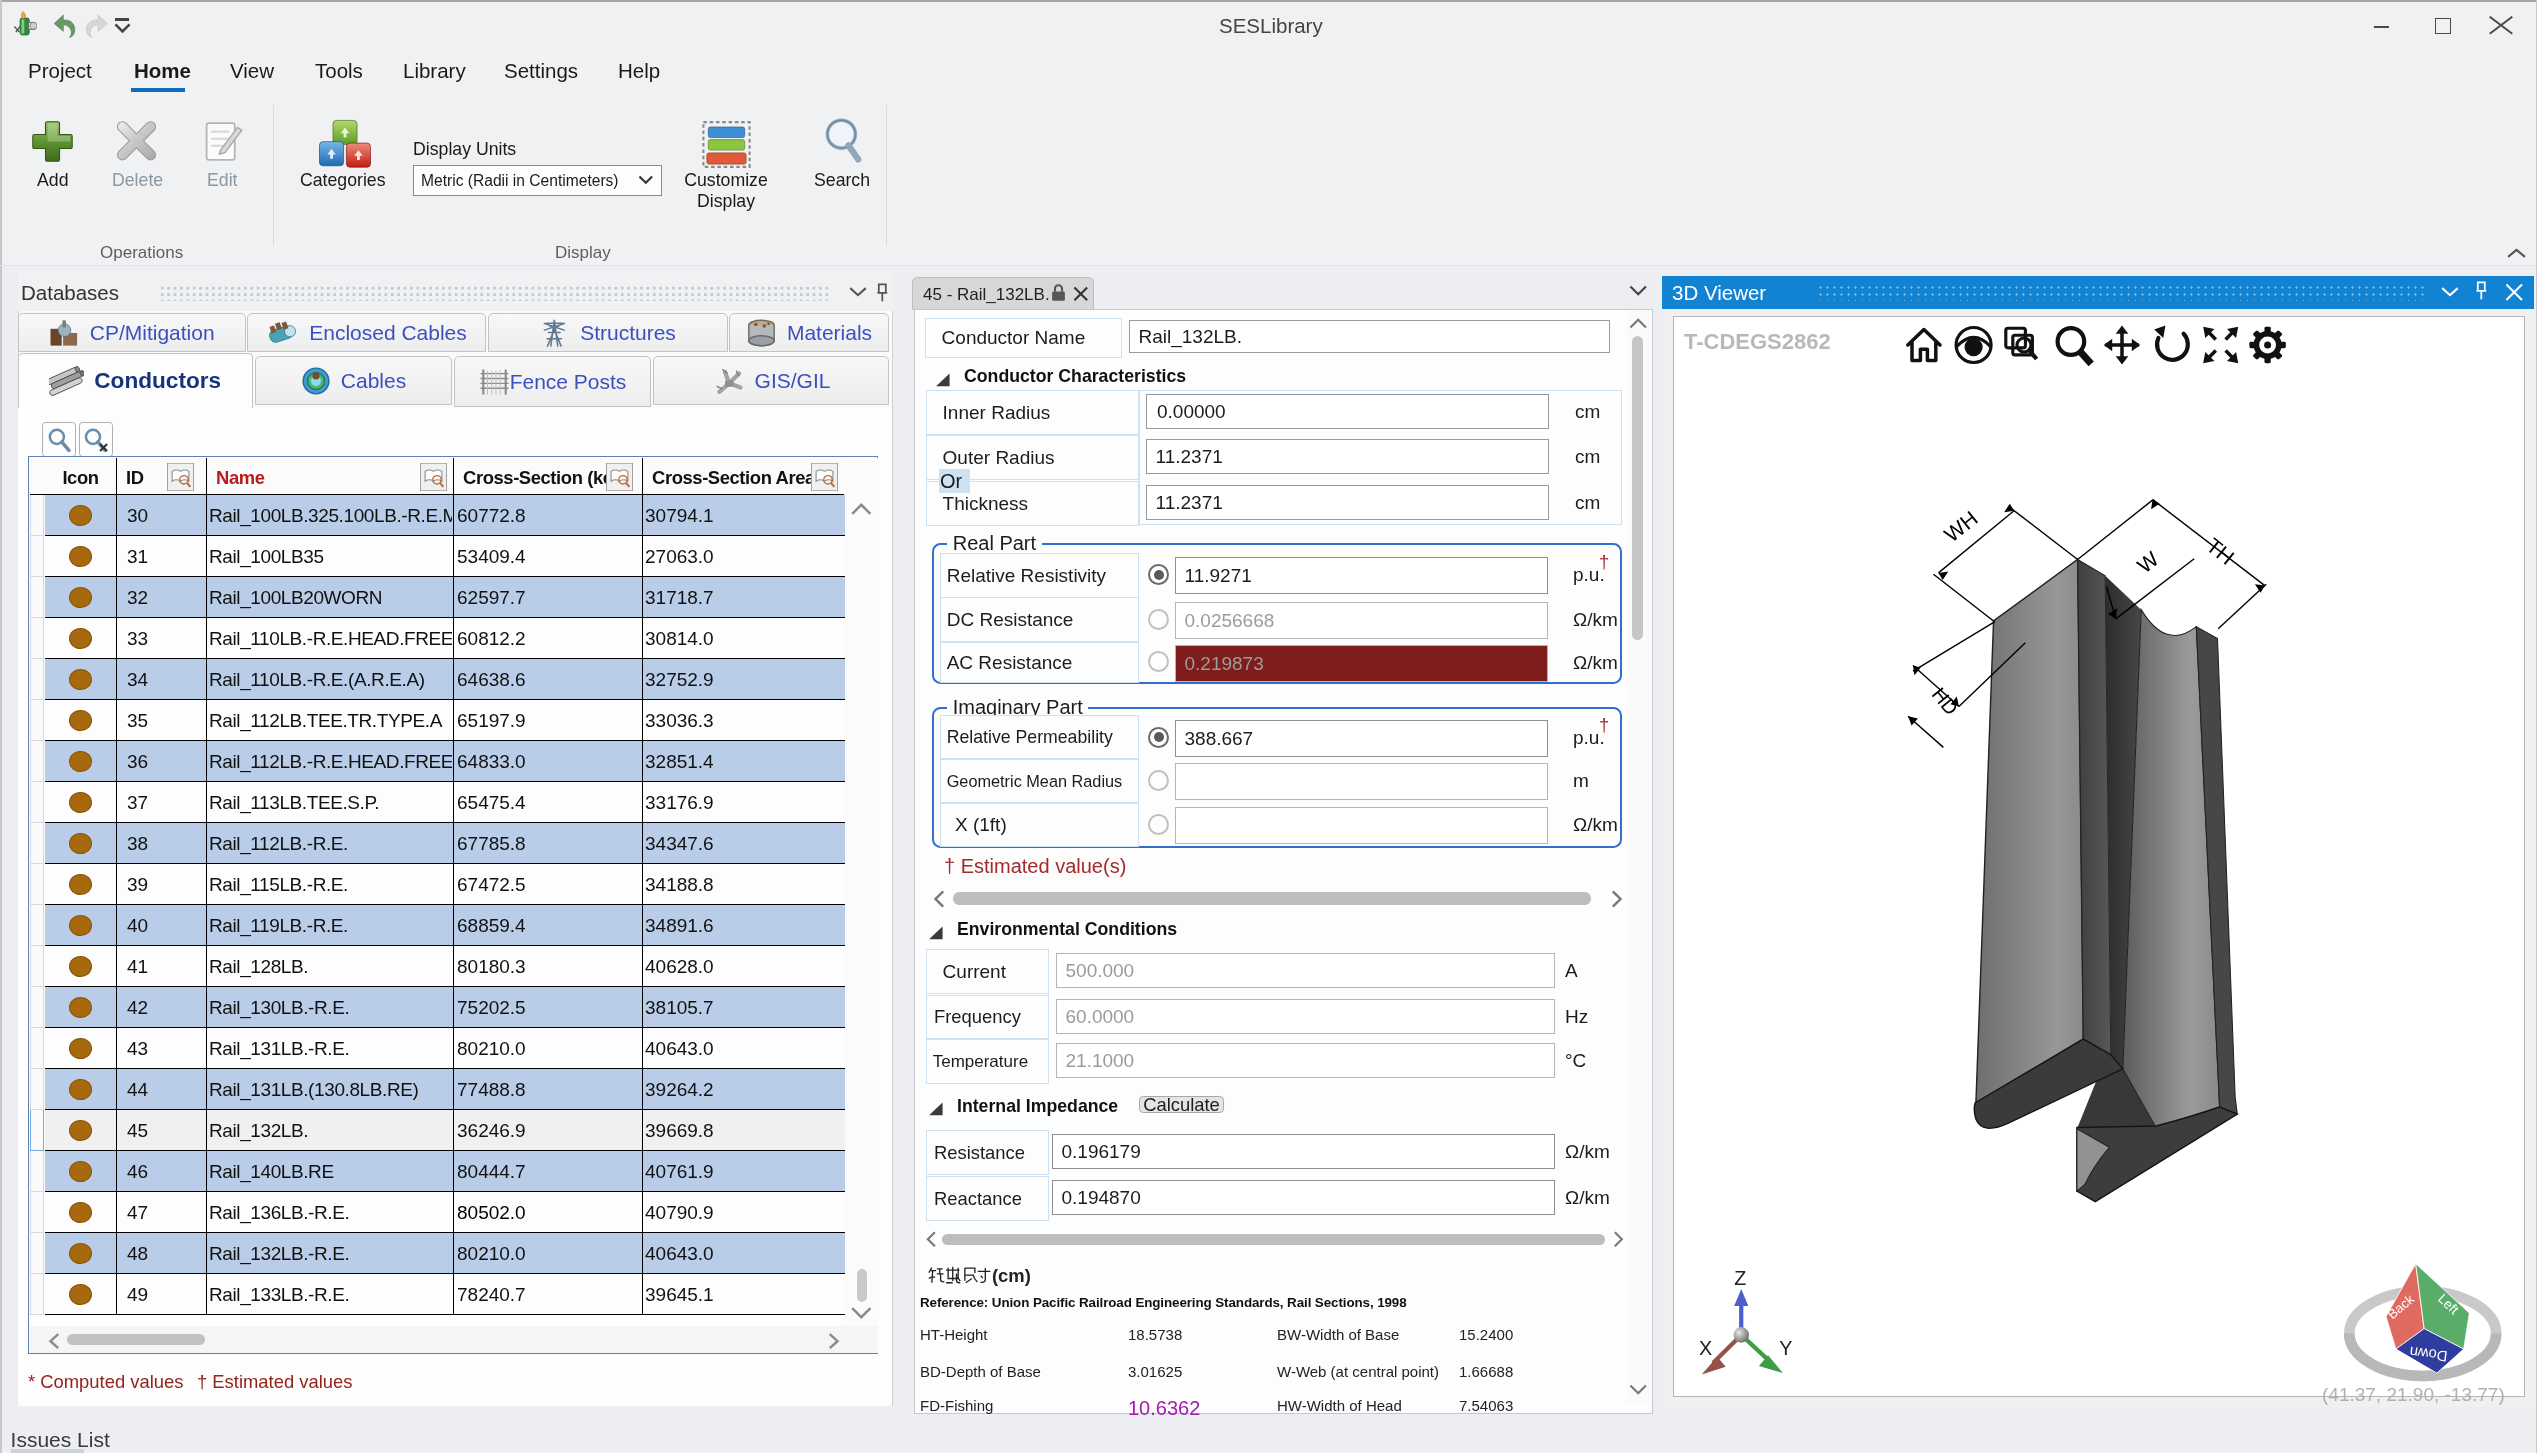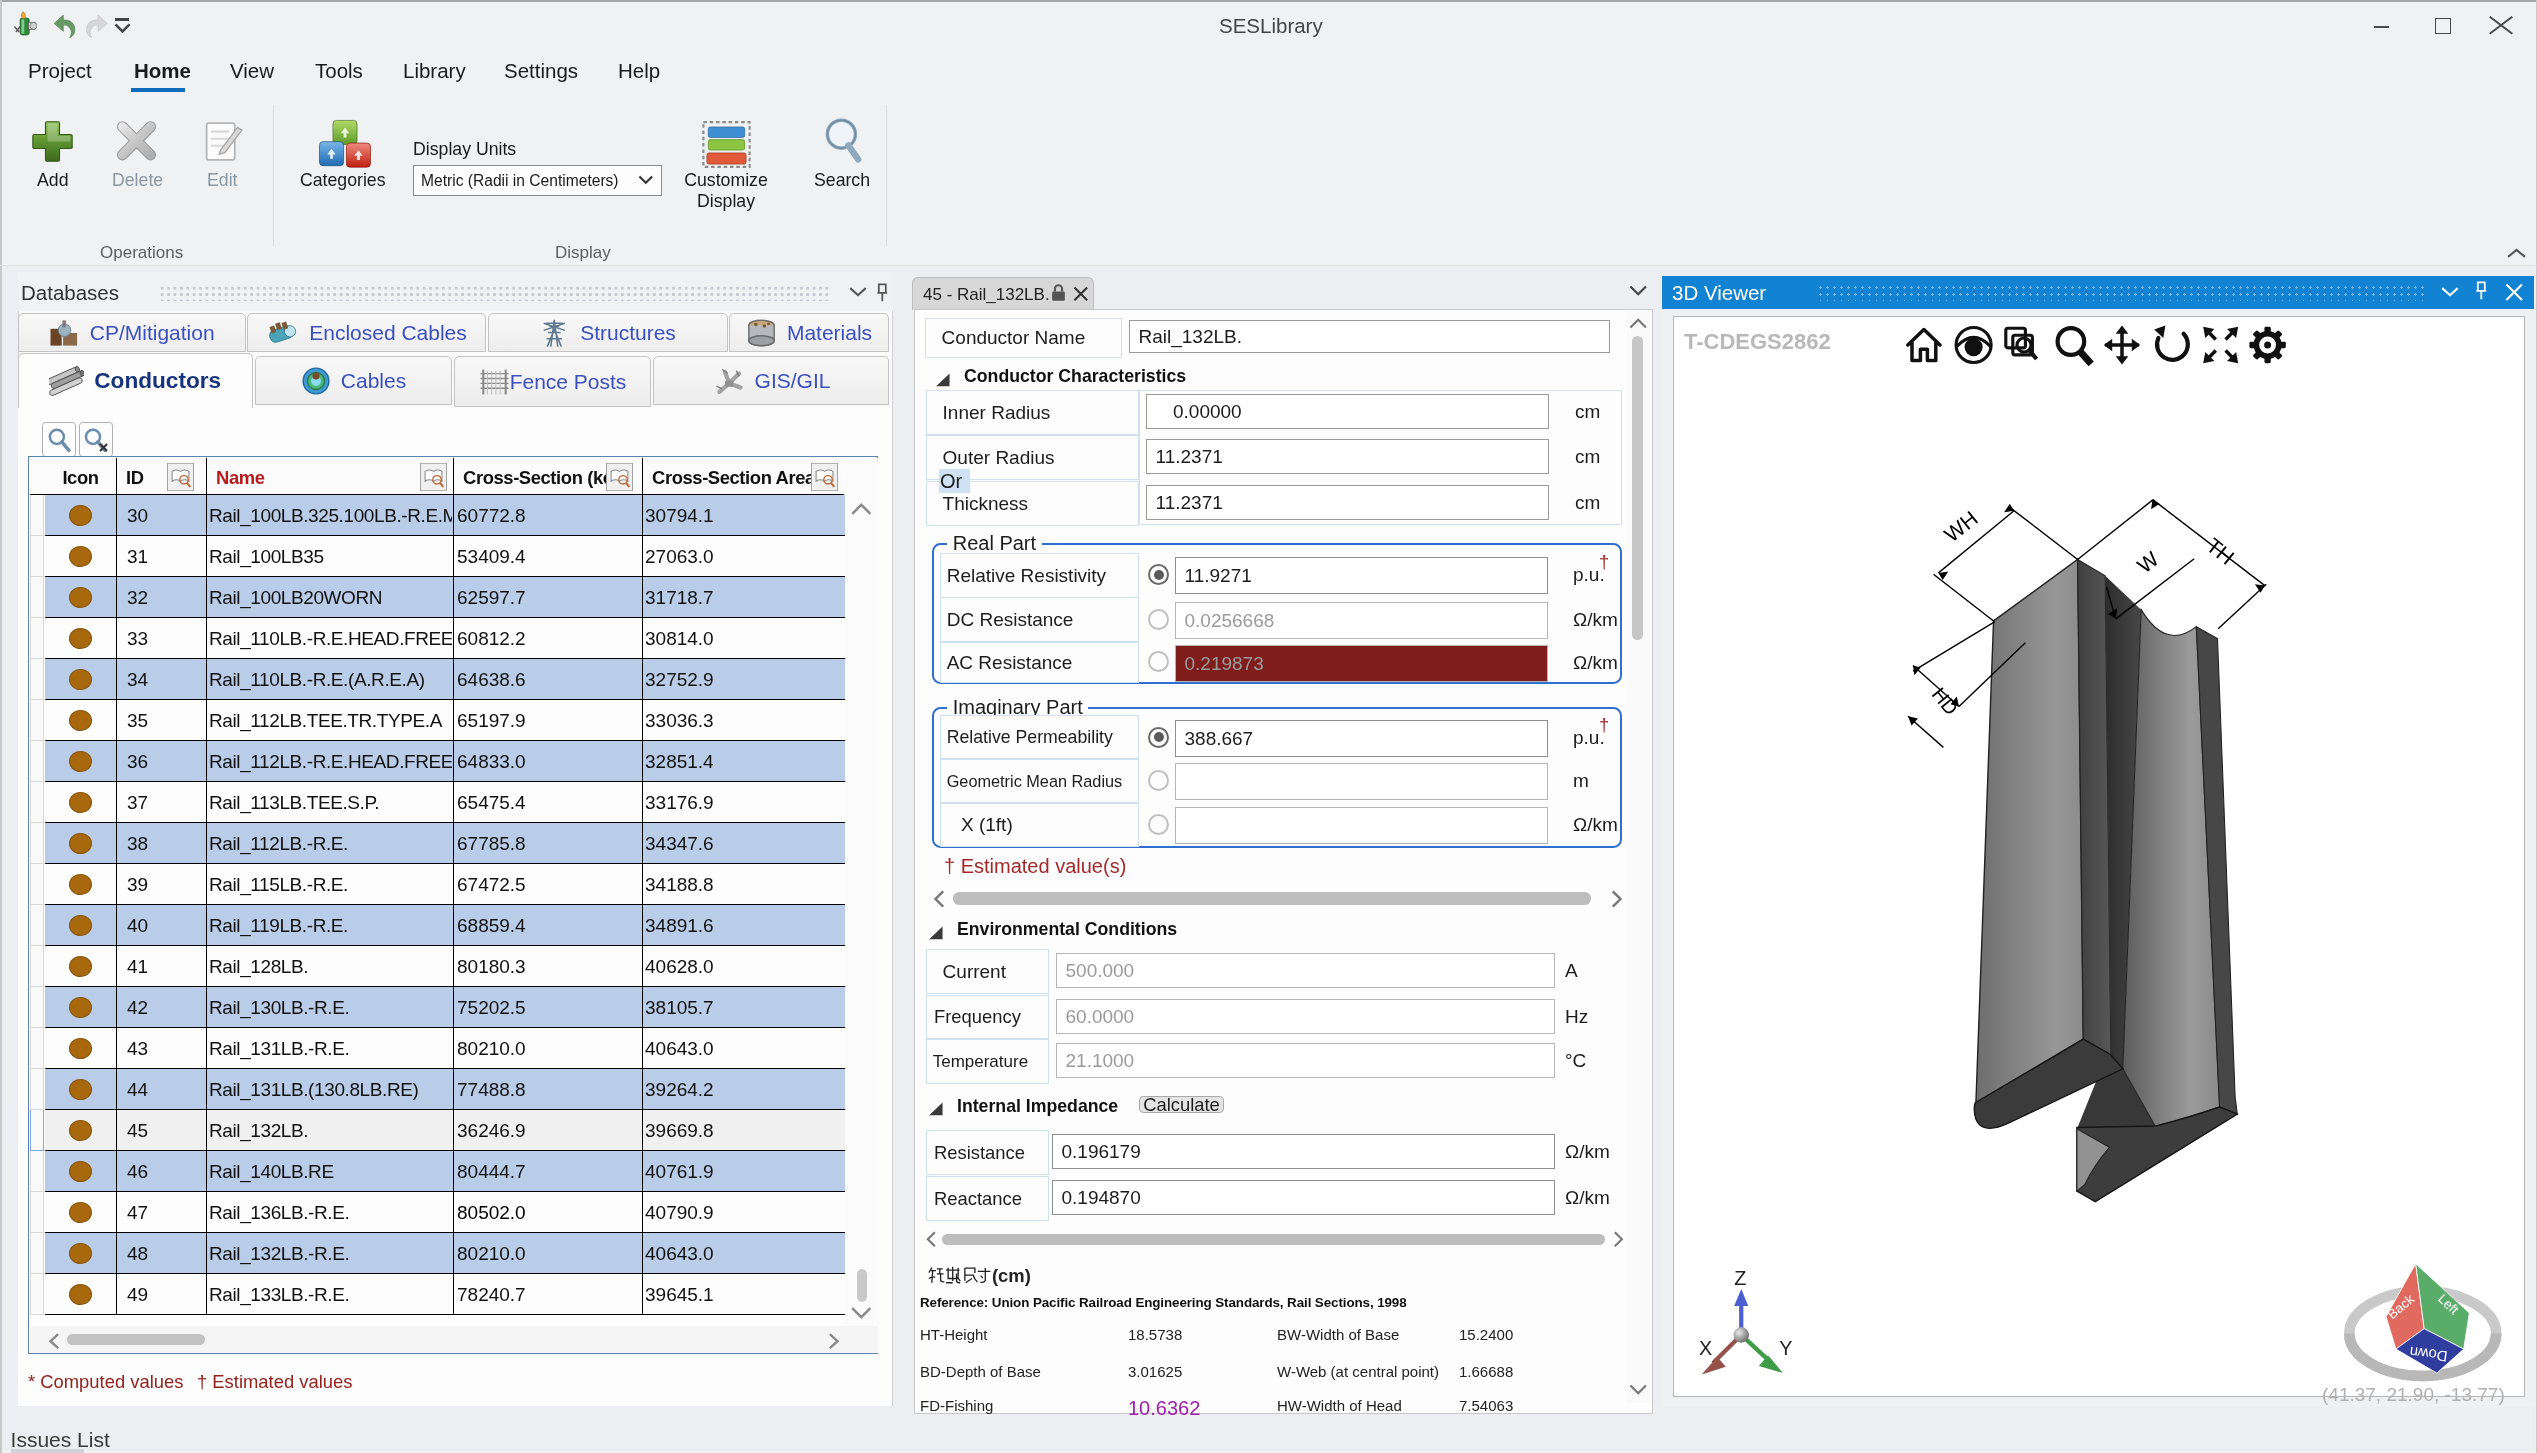--- a/index.html
+++ b/index.html
@@ -529,21 +529,21 @@
 <svg class="abs" style="left:1629px;top:1384px" width="18.4" height="12" viewBox="0 0 26 17">
     <path d="M2 2 L13 13 L24 2" stroke="#777" stroke-width="3" fill="none"></path>
   </svg>
 <div class="abs" style="left:925px;top:318px;width:197px;height:40px;border:0.7px solid #cfe0f1;background:#fdfdfd;display:flex;align-items:center;padding-left:15.6px;font-size:19px;color:#1c1c1c;white-space:nowrap;overflow:hidden">Conductor Name</div>
 <div class="abs" style="left:1129px;top:320px;width:481px;height:33px;border:1.4px solid #9a9a9a;background:#fff;display:flex;align-items:center;padding-left:8.5px;font-size:19px;color:#1c1c1c">Rail_132LB.</div>
 <svg class="abs" style="left:934px;top:372px" width="18.4" height="17" viewBox="0 0 26 24">
     <path d="M22 2 L22 20 L3 20 Z" fill="#3a3a3a"></path>
   </svg>
 <div class="txt" style="left:964px;top:366px;font-size:17.7px;font-weight:700;color:#111">Conductor Characteristics</div>
 <div class="abs" style="left:926px;top:390px;width:213px;height:45px;border:0.7px solid #cfe0f1;background:#fdfdfd;display:flex;align-items:center;padding-left:15.6px;font-size:19px;color:#1c1c1c;white-space:nowrap;overflow:hidden">Inner Radius</div>
-<div class="abs" style="left:1146px;top:394px;width:403px;height:35px;border:1.4px solid #9a9a9a;background:#fff;display:flex;align-items:center;padding-left:26px;font-size:19px;color:#1c1c1c">0.00000</div>
+<div class="abs" style="left:1146px;top:394px;width:403px;height:35px;border:1.4px solid #9a9a9a;background:#fff;display:flex;align-items:center;padding-left:10px;font-size:19px;color:#1c1c1c">0.00000</div>
 <div class="txt" style="left:1575px;top:401px;font-size:19px;color:#1c1c1c">cm</div>
 <div class="abs" style="left:926px;top:435px;width:213px;height:45px;border:0.7px solid #cfe0f1;background:#fdfdfd;display:flex;align-items:center;padding-left:15.6px;font-size:19px;color:#1c1c1c;white-space:nowrap;overflow:hidden">Outer Radius</div>
 <div class="abs" style="left:1146px;top:439px;width:403px;height:35px;border:1.4px solid #9a9a9a;background:#fff;display:flex;align-items:center;padding-left:8.5px;font-size:19px;color:#1c1c1c">11.2371</div>
 <div class="txt" style="left:1575px;top:446px;font-size:19px;color:#1c1c1c">cm</div>
 <div class="abs" style="left:926px;top:481px;width:213px;height:45px;border:0.7px solid #cfe0f1;background:#fdfdfd;display:flex;align-items:center;padding-left:15.6px;font-size:19px;color:#1c1c1c;white-space:nowrap;overflow:hidden">Thickness</div>
 <div class="abs" style="left:1146px;top:485px;width:403px;height:35px;border:1.4px solid #9a9a9a;background:#fff;display:flex;align-items:center;padding-left:8.5px;font-size:19px;color:#1c1c1c">11.2371</div>
 <div class="txt" style="left:1575px;top:492px;font-size:19px;color:#1c1c1c">cm</div>
 <div class="abs" style="left:1139px;top:390px;width:483px;height:135px;border:0.7px solid #cfe0f1"></div>
 <div class="abs" style="left:939px;top:469px;width:31px;height:24px;background:#cfe2f5"></div>
 <div class="txt" style="left:940px;top:470px;font-size:20px;color:#1c1c1c">Or</div>
@@ -568,21 +568,21 @@
 <div class="abs" style="left:940px;top:715px;width:199px;height:44px;border:0.7px solid #cfe0f1;background:#fdfdfd;display:flex;align-items:center;padding-left:5.7px;font-size:17.7px;color:#1c1c1c;white-space:nowrap;overflow:hidden">Relative Permeability</div>
 <div class="abs" style="left:1148px;top:727px;width:21px;height:21px;border-radius:50%;border:2.1px solid #6a6a6a;background:#fff"></div>
 <div class="abs" style="left:1154px;top:732px;width:10px;height:10px;border-radius:50%;background:#5a5a5a"></div>
 <div class="abs" style="left:1175px;top:720px;width:373px;height:37px;border:1.4px solid #8f8f8f;background:#fff;display:flex;align-items:center;padding-left:8.5px;font-size:19px;color:#1c1c1c">388.667</div>
 <div class="txt" style="left:1573px;top:727px;font-size:19px;color:#1c1c1c">p.u.</div>
 <div class="txt" style="left:1599px;top:714px;font-size:18.4px;color:#a32a2a">†</div>
 <div class="abs" style="left:940px;top:759px;width:199px;height:44px;border:0.7px solid #cfe0f1;background:#fdfdfd;display:flex;align-items:center;padding-left:5.7px;font-size:16.3px;color:#1c1c1c;white-space:nowrap;overflow:hidden">Geometric Mean Radius</div>
 <div class="abs" style="left:1148px;top:770px;width:21px;height:21px;border-radius:50%;border:2.1px solid #c0c0c0;background:#fdfdfd"></div>
 <div class="abs" style="left:1175px;top:763px;width:373px;height:37px;border:1.4px solid #b5b5b5;background:#fff;display:flex;align-items:center;padding-left:8.5px;font-size:19px;color:#9b9b9b"></div>
 <div class="txt" style="left:1573px;top:770px;font-size:19px;color:#1c1c1c">m</div>
-<div class="abs" style="left:940px;top:803px;width:199px;height:44px;border:0.7px solid #cfe0f1;background:#fdfdfd;display:flex;align-items:center;padding-left:20px;font-size:19px;color:#1c1c1c;white-space:nowrap;overflow:hidden">X (1ft)</div>
+<div class="abs" style="left:940px;top:803px;width:199px;height:44px;border:0.7px solid #cfe0f1;background:#fdfdfd;display:flex;align-items:center;padding-left:14px;font-size:19px;color:#1c1c1c;white-space:nowrap;overflow:hidden">X (1ft)</div>
 <div class="abs" style="left:1148px;top:814px;width:21px;height:21px;border-radius:50%;border:2.1px solid #c0c0c0;background:#fdfdfd"></div>
 <div class="abs" style="left:1175px;top:807px;width:373px;height:37px;border:1.4px solid #b5b5b5;background:#fff;display:flex;align-items:center;padding-left:8.5px;font-size:19px;color:#9b9b9b"></div>
 <div class="txt" style="left:1573px;top:814px;font-size:19px;color:#1c1c1c">Ω/km</div>
 <div class="txt" style="left:944px;top:855px;font-size:20px;color:#a32a2a">† Estimated value(s)</div>
 <svg class="abs" style="left:932px;top:889px" width="14" height="20" viewBox="0 0 20 28">
     <path d="M16 3 L5 14 L16 25" stroke="#777" stroke-width="3.5" fill="none"></path>
   </svg>
 <div class="abs" style="left:953px;top:892px;width:638px;height:12.7px;background:#bdbdbd;border-radius:6.4px"></div>
 <svg class="abs" style="left:1610px;top:889px" width="14" height="20" viewBox="0 0 20 28">
     <path d="M4 3 L15 14 L4 25" stroke="#777" stroke-width="3.5" fill="none"></path>

